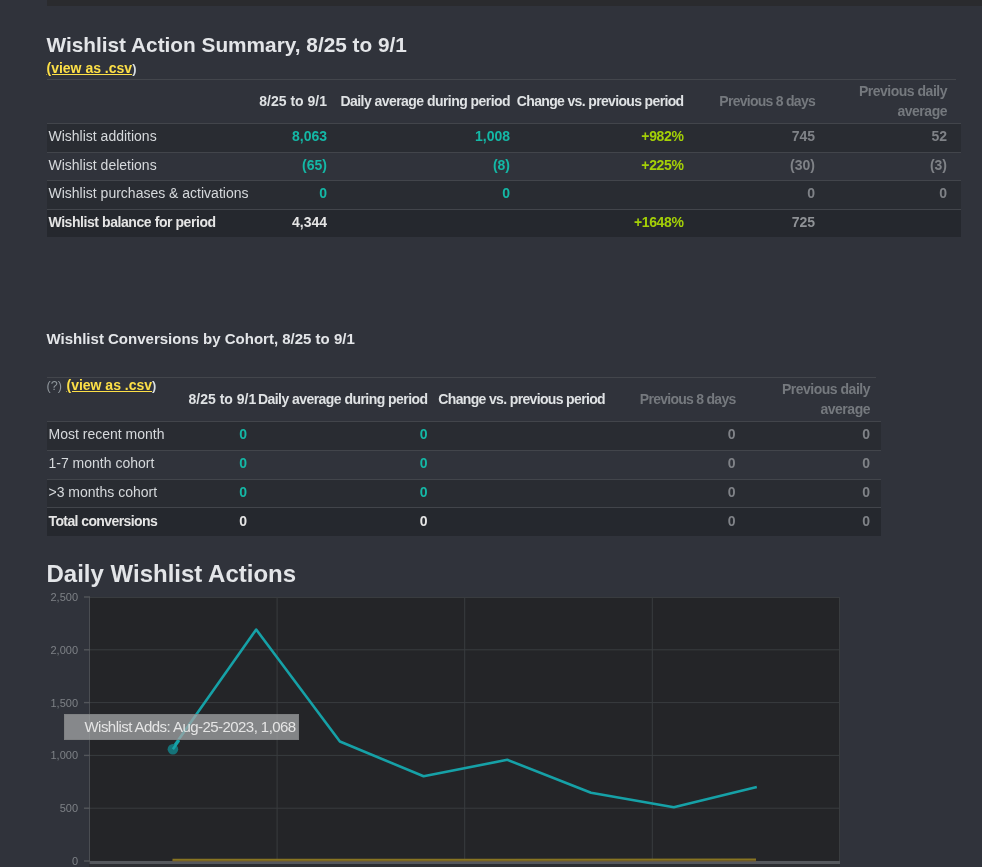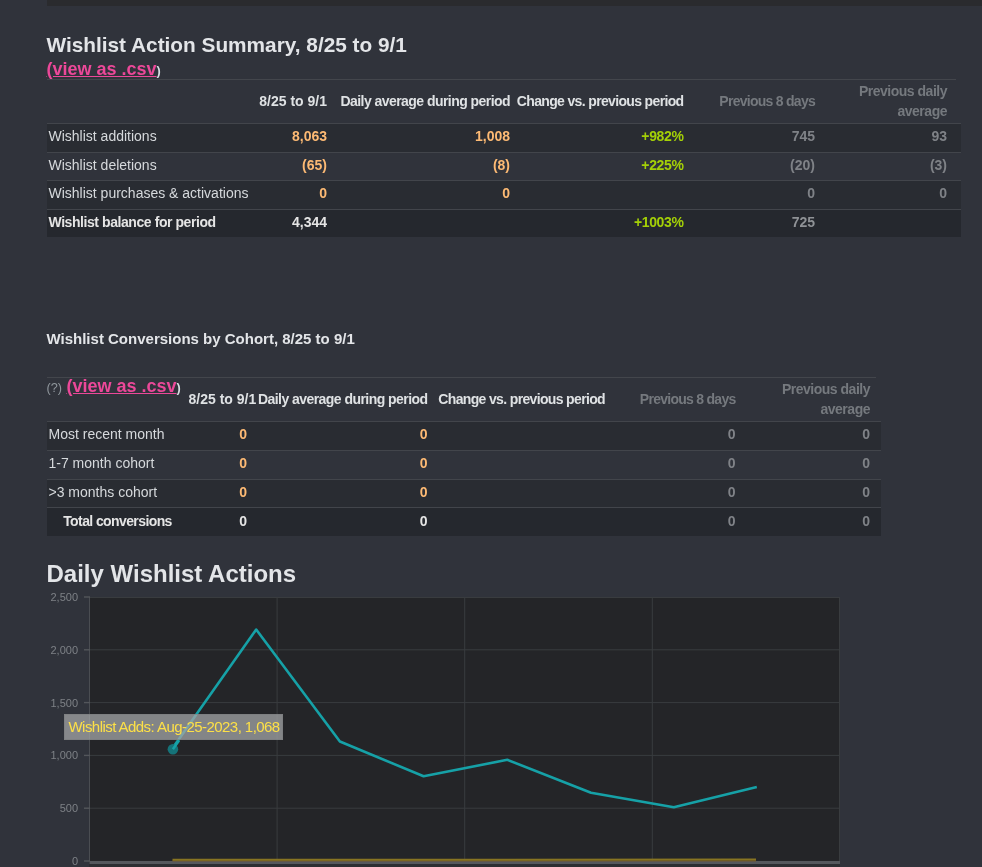--- a/index.html
+++ b/index.html
@@ -5,34 +5,34 @@
 html,body{margin:0;padding:0;}
 body{
   width:982px;height:867px;position:relative;overflow:hidden;
   background:#30333b;
   font-family:"Liberation Sans",sans-serif;
 }
 .abs{position:absolute;}
 h2.sec{
   margin:0;font-weight:bold;color:#e3e5e8;line-height:21px;
 }
-a.csv{color:#ec4899;font-size:18px;font-weight:bold;text-decoration:underline;}
+a.csv{color:#fde047;font-size:14px;font-weight:bold;text-decoration:underline;}
 .q{color:#8f969c;font-size:12.7px;}
 .tline{height:1px;background:#43464c;}
 table.stats{
   border-collapse:separate;border-spacing:0;table-layout:fixed;
   font-size:14px;color:#d6d9dc;
 }
 table.stats td,table.stats th{
   padding:0 0 3px 2px;vertical-align:middle;white-space:nowrap;
 }
 table.stats th{font-weight:bold;color:#dfe2e4;text-align:right;padding:0 0 0 2px;line-height:20.5px;}
 table.stats th.lbl{text-align:left;}
 table.stats th.gray{color:#75797e;}
-table.stats td.num{text-align:right;font-weight:bold;color:#fdba74;}
+table.stats td.num{text-align:right;font-weight:bold;color:#14b8a6;}
 table.stats td.num.gray{color:#7f8287;}
 table.stats td.grn{text-align:right;font-weight:bold;color:#a4d007;letter-spacing:-0.37px;}
 table.stats tbody td{border-top:1px solid #42454b;}
 table.stats tr.odd td{background:#292c32;}
 table.stats tr.tot td{background:#25282e;font-weight:bold;color:#e5e5e5;}
 table.stats tbody tr td.grn{color:#a4d007;text-align:right;}
 table.t2 tbody tr td{height:24.8px;}
 .hdr th{height:43.5px;}
 .stats tbody tr td{height:24.5px;}
 .ls2{letter-spacing:-0.55px;}
@@ -70,46 +70,46 @@
       <th></th>
     </tr>
   </thead>
   <tbody>
     <tr class="odd">
         <td>Wishlist additions</td>
         <td class="num">8,063</td>
         <td class="num">1,008</td>
         <td class="grn">+982%</td>
         <td class="num gray">745</td>
-        <td class="num gray">93</td>
+        <td class="num gray">52</td>
         <td></td>
       </tr>
     <tr>
         <td>Wishlist deletions</td>
         <td class="num">(65)</td>
         <td class="num">(8)</td>
         <td class="grn">+225%</td>
-        <td class="num gray">(20)</td>
+        <td class="num gray">(30)</td>
         <td class="num gray">(3)</td>
         <td></td>
       </tr>
     <tr class="odd">
         <td>Wishlist purchases &amp; activations</td>
         <td class="num">0</td>
         <td class="num">0</td>
         <td></td>
         <td class="num gray">0</td>
         <td class="num gray">0</td>
         <td></td>
       </tr>
     <tr class="tot">
         <td style="letter-spacing:-0.43px;">Wishlist balance for period</td>
         <td class="num">4,344</td>
         <td></td>
-        <td class="grn">+1003%</td>
+        <td class="grn">+1648%</td>
         <td class="num" style="color:#8f9296;">725</td>
         <td></td>
         <td></td>
       </tr>
   </tbody>
 </table>
 
 <h2 class="sec abs" style="left:46.5px;top:327.5px;font-size:15px;">Wishlist Conversions by Cohort, 8/25 to 9/1</h2>
 <div class="abs" style="left:46.5px;top:376px;"><span class="q">(?)</span> <a class="csv" href="#">(view as .csv</a><span style="color:#d8dfe4;font-size:12.7px;font-weight:bold;">)</span></div>
 <div class="tline abs" style="left:46.5px;top:376.5px;width:829px;"></div>
@@ -157,21 +157,21 @@
     <tr class="odd">
         <td>&gt;3 months cohort</td>
         <td class="num">0</td>
         <td class="num">0</td>
         <td></td>
         <td class="num gray">0</td>
         <td class="num gray">0</td>
         <td></td>
       </tr>
     <tr class="tot">
-        <td style="letter-spacing:-0.6px;text-align:center;">Total conversions</td>
+        <td style="letter-spacing:-0.6px;">Total conversions</td>
         <td class="num">0</td>
         <td class="num">0</td>
         <td></td>
         <td class="num gray">0</td>
         <td class="num gray">0</td>
         <td></td>
       </tr>
   </tbody>
 </table>
 
@@ -221,13 +221,13 @@
   </g>
 
   <polyline points="172.5,860.9 756,860.9" fill="none" stroke="#7a5a28" stroke-width="1"></polyline>
   <polyline points="172.5,859.7 756,859.6" fill="none" stroke="#887522" stroke-width="2"></polyline>
 
   <polyline points="172.5,748.3 256.2,629.5 339.9,741.5 423.6,776.3 507.3,759.8 591.0,792.8 673.8,807.2 756.8,786.9" fill="none" stroke="#16a1a7" stroke-width="2.6" stroke-linejoin="round"></polyline>
   <circle cx="172.9" cy="749.3" r="5.3" fill="#157379"></circle>
     <path d="M 172.9 749.3 L 179 740.6" stroke="#16a1a7" stroke-width="2.6" fill="none"></path>
 </svg>
 
-<div class="abs" style="left:63.5px;top:713.5px;width:213px;height:24px;background:rgba(163,166,167,0.75);border:1px solid rgba(120,122,124,0.5);color:#fde047;font-size:15px;letter-spacing:-0.55px;line-height:24px;padding-left:4px;">Wishlist Adds: Aug-25-2023, 1,068</div>
+<div class="abs" style="left:63.5px;top:713.5px;width:213px;height:24px;background:rgba(163,166,167,0.75);border:1px solid rgba(120,122,124,0.5);color:#e5e5e5;font-size:15px;letter-spacing:-0.55px;line-height:24px;padding-left:20px;">Wishlist Adds: Aug-25-2023, 1,068</div>
 
 </body></html>

